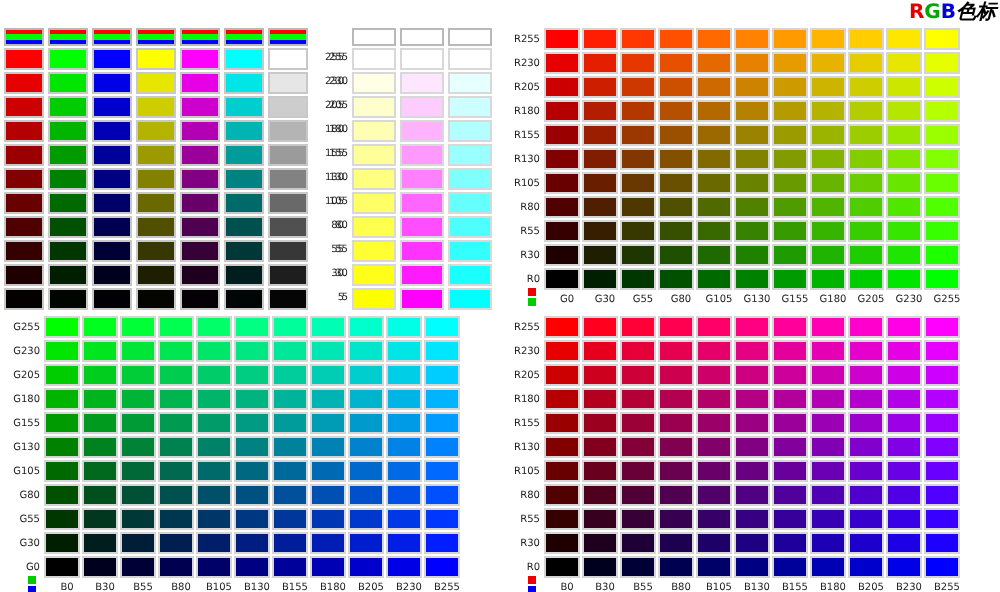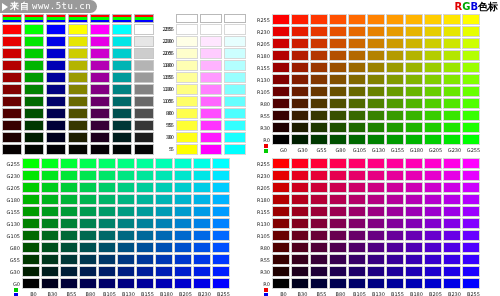--- a/index.html
+++ b/index.html
@@ -42,21 +42,21 @@
     letter-spacing: 0.5px; line-height: 13px;
   }
   #wordmark {
     position: absolute; right: 2px; top: 0;
     font-size: 10px; font-weight: bold; line-height: 13px;
     white-space: nowrap;
   }
   #wordmark .r { color: #e00000; }
   #wordmark .g { color: #00a800; }
   #wordmark .b { color: #0000e0; }
-  #wordmark .cn { color: #000000; }
+  #wordmark .cn { color: #000000; font-style: italic; }
 
   
   .panel { position: absolute; }
   .rowlab {
     font-size: 5px; color: #222; text-align: right;
     line-height: 1; white-space: nowrap;
     font-family: "DejaVu Sans", "Liberation Sans", sans-serif;
   }
   .collab {
     font-size: 5px; color: #222; text-align: center;
@@ -115,25 +115,20 @@
   .axis-marks.vert { flex-direction: column; }
 
   #mx-rg { left: 252px; top: 14px; }
   #mx-gb { left: 2px;   top: 158px; }
   #mx-rb { left: 252px; top: 158px; }
 </style>
 </head>
 <body>
 
 <div id="header">
-  <div id="brand">
-    <span id="brand-arrow"></span>
-    <span id="brand-cn">来自</span>
-    <span id="brand-url">www.5tu.cn</span>
-  </div>
   <div id="wordmark">
     <span class="r">R</span><span class="g">G</span><span class="b">B</span><span class="cn">色标</span>
   </div>
 </div>
 
 <div class="panel" id="ramp-panel">
     <div class="ramp-col" style="left: 0px; width: 20px;">
       <div class="ramp-key">
         <i style="background: rgb(255, 0, 0);"></i>
         <i style="background: rgb(0, 255, 0);"></i>

